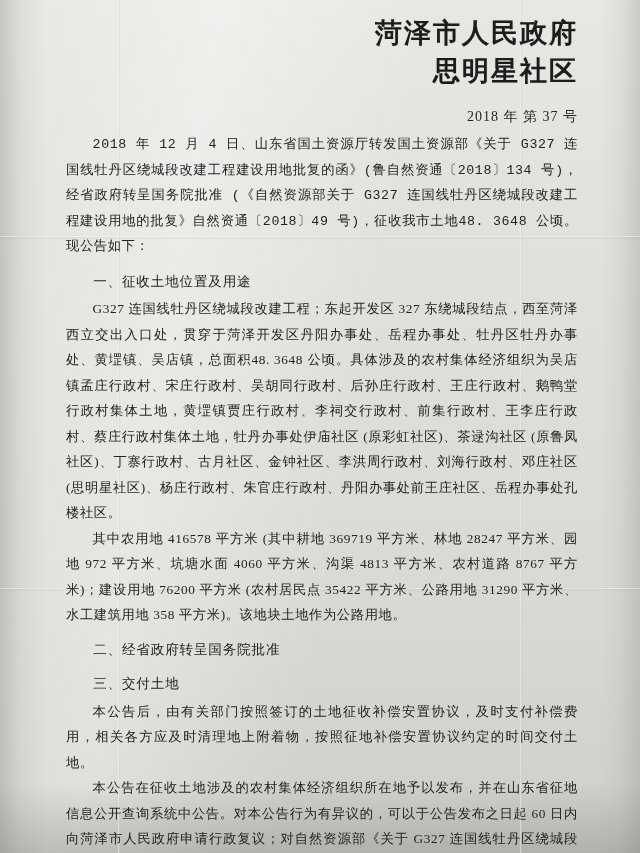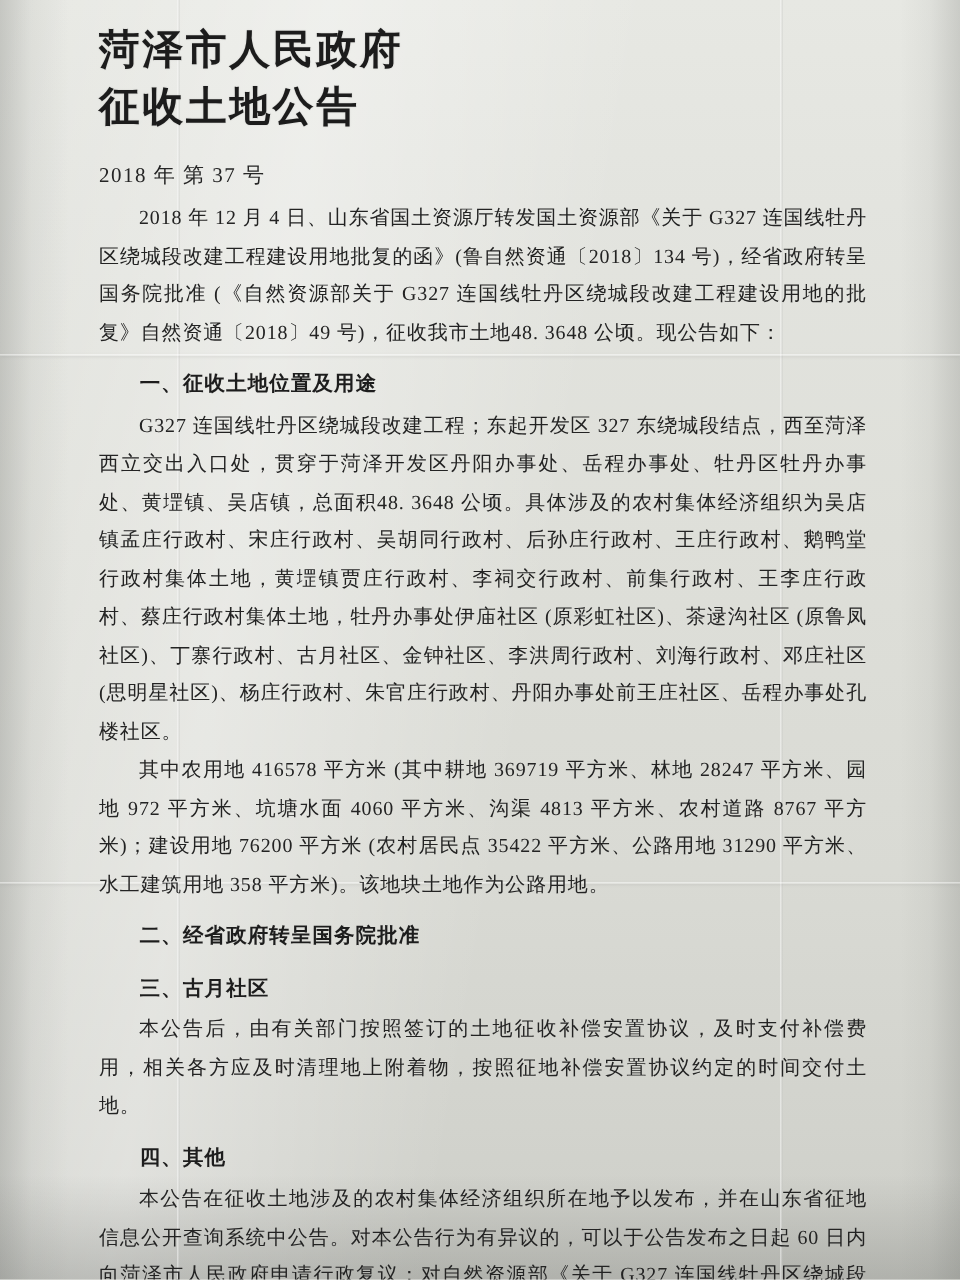--- a/index.html
+++ b/index.html
@@ -52,62 +52,62 @@
     background: linear-gradient(90deg, rgba(255,255,255,0.55), rgba(160,162,158,0.22));
     pointer-events: none;
   }
   .content {
     position: relative;
     z-index: 2;
     padding: 0 62px 0 66px;
     color: #222;
   }
   .title-block {
-    text-align: left;
+    text-align: right;
     padding-top: 14px;
   }
   .title-line {
     font-family: "Liberation Serif", serif;
     font-weight: bold;
     font-size: 27px;
     line-height: 38px;
     letter-spacing: 2px;
     color: #1c1c1c;
     text-shadow: 0 0 1px rgba(80,80,80,0.25);
   }
   .doc-number {
-    text-align: left;
+    text-align: right;
     font-size: 14px;
     letter-spacing: 1px;
     margin-top: 18px;
     margin-bottom: 6px;
     color: #252525;
   }
   p.body-text {
     font-size: 13.3px;
     line-height: 25.5px;
     letter-spacing: 0.6px;
     text-align: justify;
     text-justify: inter-character;
     margin: 0;
     color: #232323;
   }
   p.indent {
     text-indent: 2em;
   }
   .section-heading {
     font-size: 13.6px;
-    font-weight: bold;
+    font-weight: normal;
     line-height: 25.5px;
     letter-spacing: 0.8px;
     text-indent: 2em;
     margin: 9px 0 2px 0;
     color: #1d1d1d;
   }
-  .first-para { margin-top: 10px; }
+  .first-para { margin-top: 10px; font-family: Liberation Mono, monospace; }
   
   .crease {
     position: absolute;
     left: 0;
     width: 640px;
     height: 1px;
     background: rgba(255,255,255,0.45);
     box-shadow: 0 1px 2px rgba(140,142,138,0.25);
     pointer-events: none;
   }
@@ -122,33 +122,32 @@
   <div class="shade-bottom"></div>
   <div class="fold" style="left:118px;"></div>
   <div class="fold" style="left:520px;"></div>
   <div class="crease" style="top:236px;"></div>
   <div class="crease" style="top:588px;"></div>
 
   <div class="content">
 
     <div class="title-block">
       <div class="title-line">菏泽市人民政府</div>
-      <div class="title-line">征收土地公告</div>
+      <div class="title-line">思明星社区</div>
     </div>
 
     <div class="doc-number">2018 年  第 37 号</div>
 
     <p class="body-text indent first-para">2018 年 12 月 4 日、山东省国土资源厅转发国土资源部《关于 G327 连国线牡丹区绕城段改建工程建设用地批复的函》(鲁自然资通〔2018〕134 号)，经省政府转呈国务院批准 (《自然资源部关于 G327 连国线牡丹区绕城段改建工程建设用地的批复》自然资通〔2018〕49 号)，征收我市土地48. 3648 公顷。现公告如下：</p>
 
     <div class="section-heading">一、征收土地位置及用途</div>
     <p class="body-text indent">G327 连国线牡丹区绕城段改建工程；东起开发区 327 东绕城段结点，西至菏泽西立交出入口处，贯穿于菏泽开发区丹阳办事处、岳程办事处、牡丹区牡丹办事处、黄堽镇、吴店镇，总面积48. 3648 公顷。具体涉及的农村集体经济组织为吴店镇孟庄行政村、宋庄行政村、吴胡同行政村、后孙庄行政村、王庄行政村、鹅鸭堂行政村集体土地，黄堽镇贾庄行政村、李祠交行政村、前集行政村、王李庄行政村、蔡庄行政村集体土地，牡丹办事处伊庙社区 (原彩虹社区)、茶逯沟社区 (原鲁凤社区)、丁寨行政村、古月社区、金钟社区、李洪周行政村、刘海行政村、邓庄社区 (思明星社区)、杨庄行政村、朱官庄行政村、丹阳办事处前王庄社区、岳程办事处孔楼社区。</p>
     <p class="body-text indent">其中农用地 416578 平方米 (其中耕地 369719 平方米、林地 28247 平方米、园地 972 平方米、坑塘水面 4060 平方米、沟渠 4813 平方米、农村道路 8767 平方米)；建设用地 76200 平方米 (农村居民点 35422 平方米、公路用地 31290 平方米、水工建筑用地 358 平方米)。该地块土地作为公路用地。</p>
 
     <div class="section-heading">二、经省政府转呈国务院批准</div>
 
-    <div class="section-heading">三、古月社区</div>
+    <div class="section-heading">三、交付土地</div>
     <p class="body-text indent">本公告后，由有关部门按照签订的土地征收补偿安置协议，及时支付补偿费用，相关各方应及时清理地上附着物，按照征地补偿安置协议约定的时间交付土地。</p>
 
-    <div class="section-heading">四、其他</div>
     <p class="body-text indent">本公告在征收土地涉及的农村集体经济组织所在地予以发布，并在山东省征地信息公开查询系统中公告。对本公告行为有异议的，可以于公告发布之日起 60 日内向菏泽市人民政府申请行政复议；对自然资源部《关于 G327 连国线牡丹区绕城段改建工程建设用地的批复》自然资通〔2018</p>
 
   </div>
 </div>
 
 </body></html>

